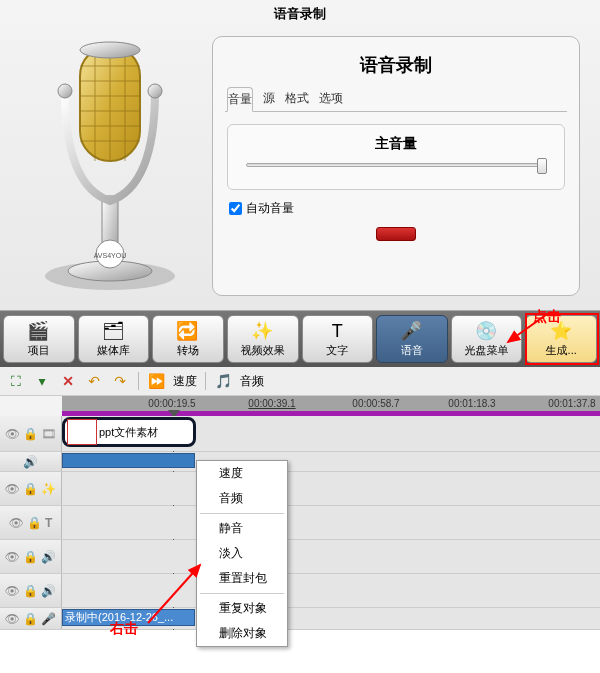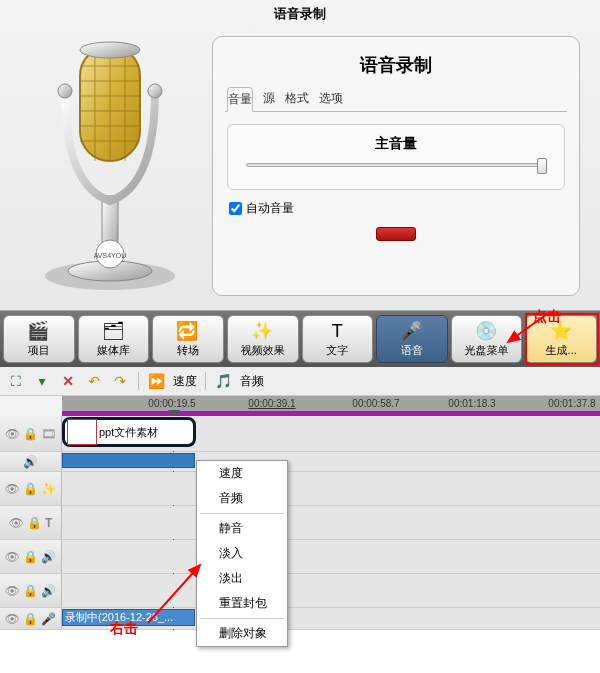--- a/index.html
+++ b/index.html
@@ -233,23 +233,23 @@
   </div>
 </div>
 
 <div class="ctx" id="ctx">
 
 <div class="ctx-item">速度</div>
     <div class="ctx-item">音频</div>
     <div class="ctx-sep"></div>
     <div class="ctx-item">静音</div>
     <div class="ctx-item">淡入</div>
-    <div class="ctx-item">淡出</div>
     <div class="ctx-item">重置封包</div>
     <div class="ctx-sep"></div>
+    <div class="ctx-item">重复对象</div>
     <div class="ctx-item">删除对象</div>
   </div>
 
 <div class="ann" style="left:533px; top:308px;">点击</div>
 <svg class="arrow-svg" style="left:490px; top:300px; width:80px; height:50px;">
   <defs>
       <marker id="ah1" markerWidth="8" markerHeight="8" refX="6" refY="3" orient="auto">
         <path d="M0,0 L7,3 L0,6 Z" fill="red"></path>
       </marker>
     </defs>

